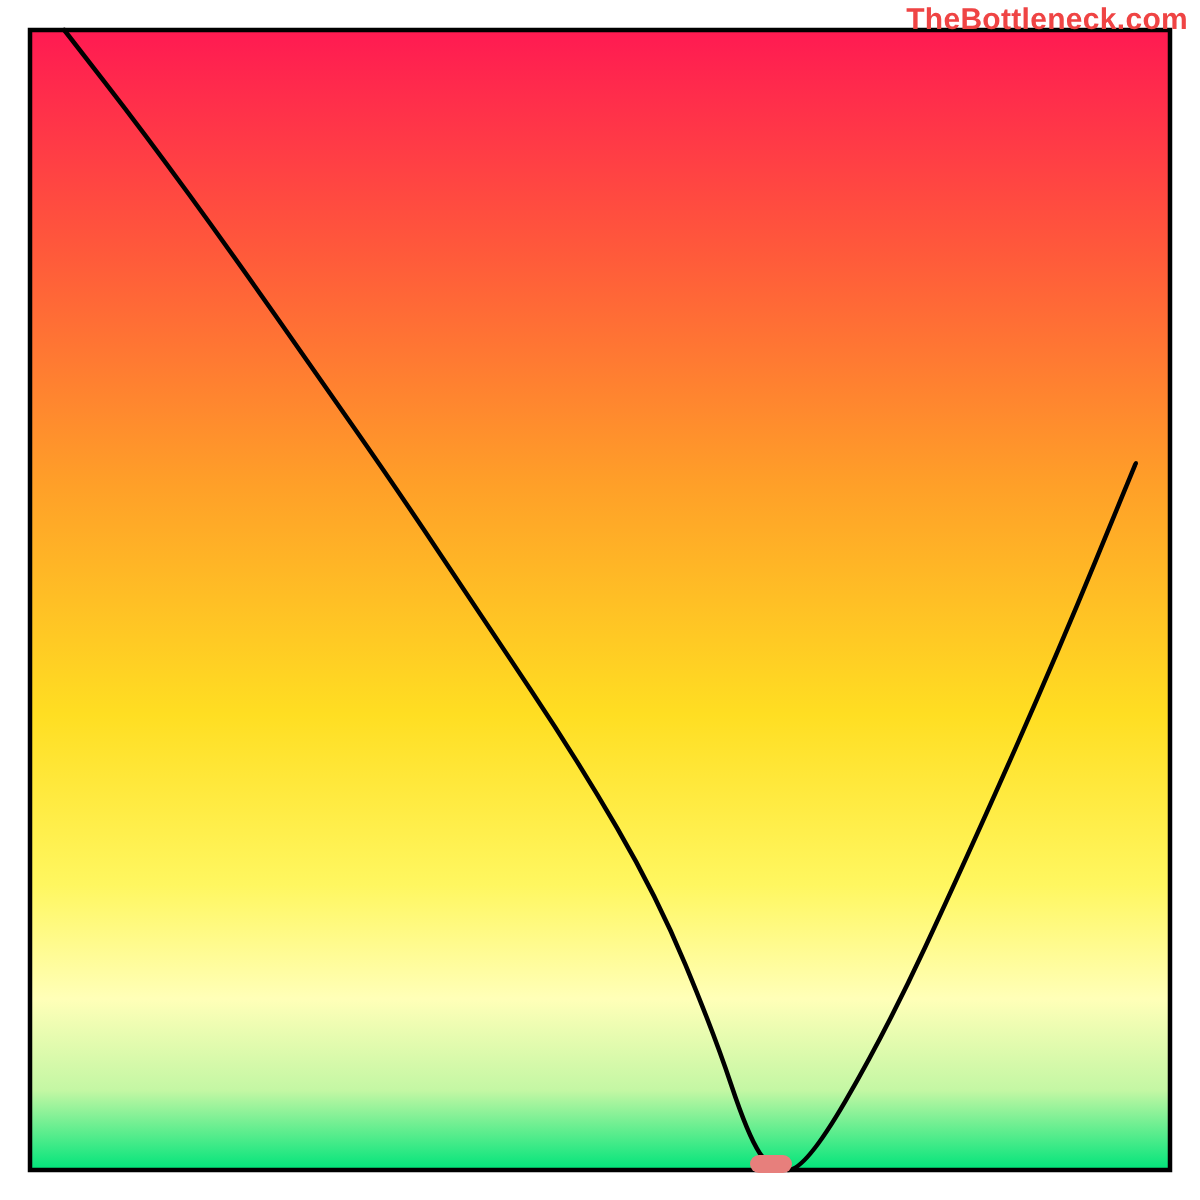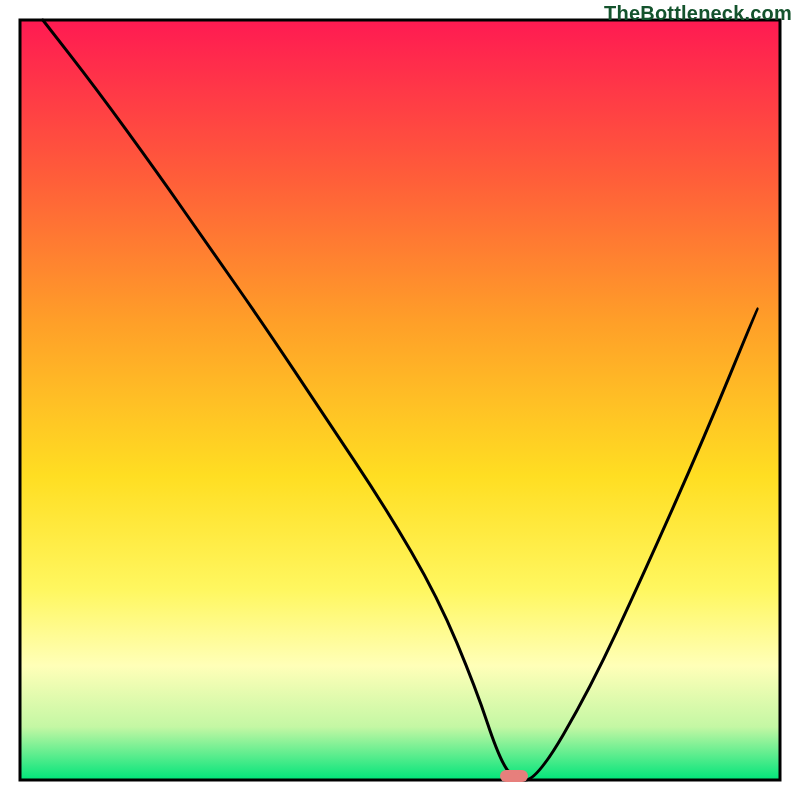--- a/index.html
+++ b/index.html
@@ -18,21 +18,21 @@
   svg {
     display: block;
   }
   .watermark {
     position: absolute;
     top: 2px;
     right: 8px;
     font-family: Arial, Helvetica, sans-serif;
     font-size: 20px;
     font-weight: 600;
-    color: #14532d;
+    color: #ef4444;
     letter-spacing: 0.2px;
   }
 </style>
 </head>
 <body>
 
 <div class="chart-wrap">
   <svg width="800" height="800" viewBox="0 0 800 800">
     <defs>
       <linearGradient id="bg-grad" x1="0" y1="0" x2="0" y2="1">

